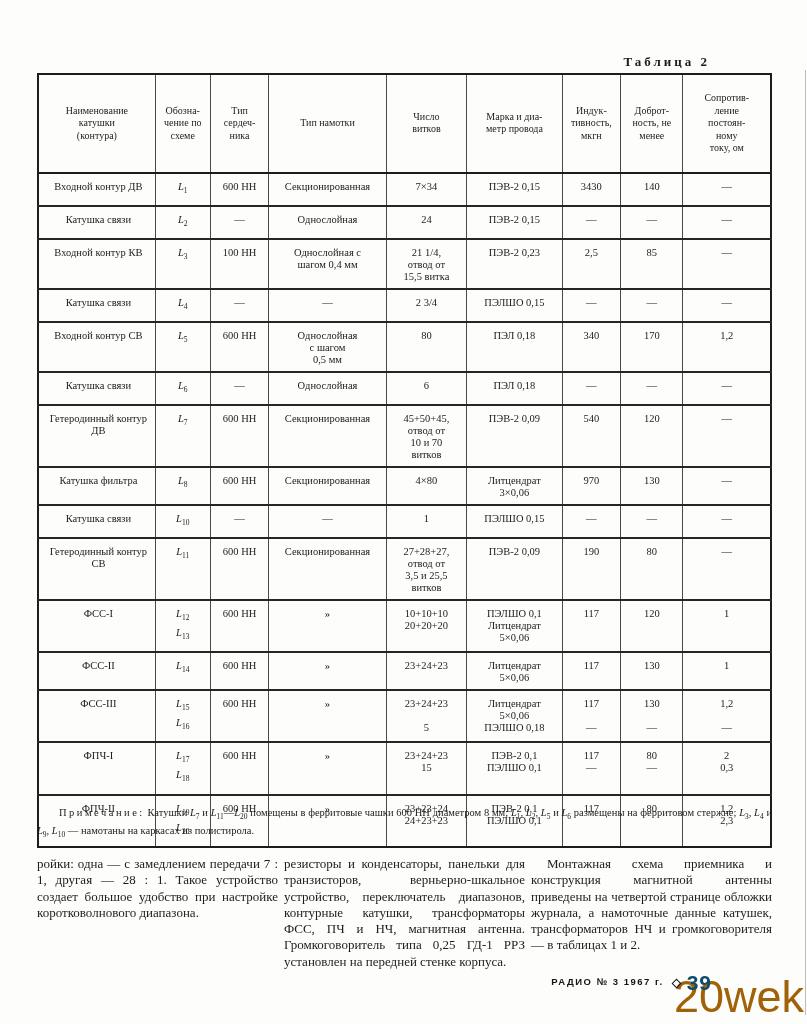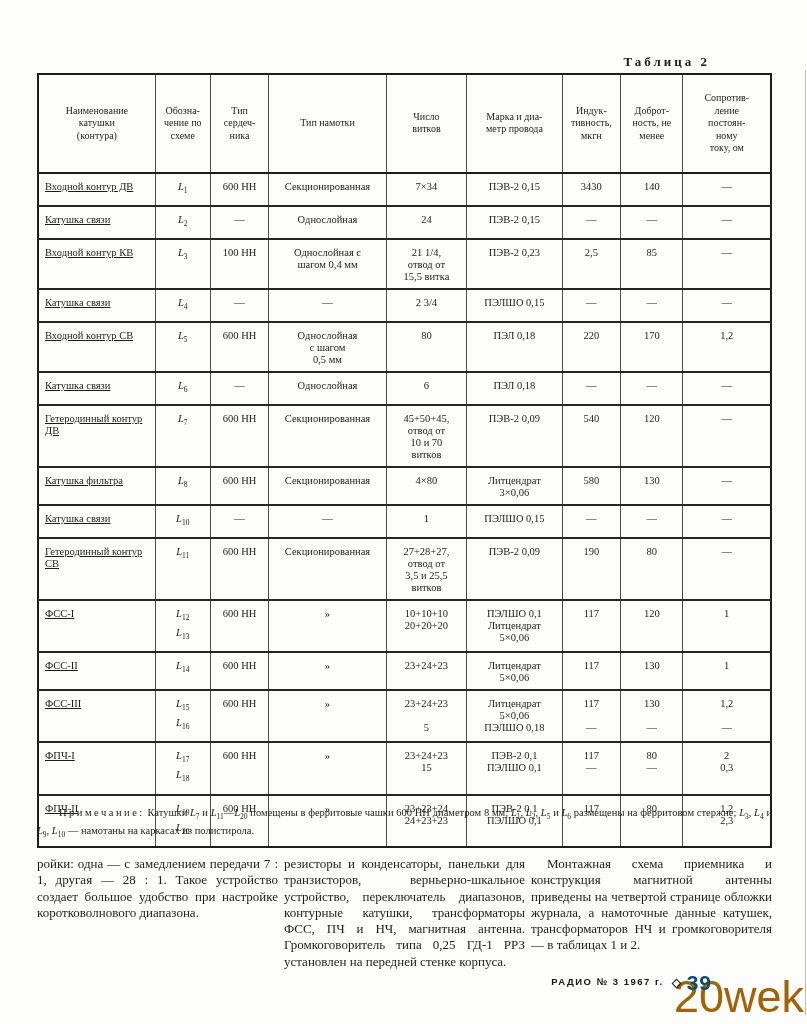--- a/index.html
+++ b/index.html
@@ -40,21 +40,21 @@
   table.coil-table th {
     height: 92px; vertical-align: middle;
     font-weight: normal; font-size: 10px; line-height: 12.5px;
     padding: 17px 2px;
   }
   table.coil-table td {
     vertical-align: top;
     font-size: 10.5px; line-height: 12px;
     padding: 7px 3px 5px;
   }
-  table.coil-table td.cell-left { text-align: left; padding-left: 6px; text-decoration: underline; }
+  table.coil-table td.cell-left { text-align: center; padding-left: 6px; }
   .desig { line-height: 12px; margin-bottom: 3px; font-size: 10.5px; }
   .desig i { font-family: "Liberation Serif", serif; }
   .desig sub, .note sub { font-size: 7.5px; }
   .note {
     position: absolute; left: 37px; top: 806px; width: 735px;
     font-size: 10.5px; line-height: 13.5px;
     text-align: justify; text-indent: 22px;
   }
   .note-label { letter-spacing: 2.5px; margin-top: 12px; }
   .body-text {
@@ -191,21 +191,21 @@
         </tr>
         <tr>
           <td class="cell-left">Входной контур СВ</td>
           <td><div class="desig"><i>L</i><sub>5</sub></div></td>
           <td>600 НН</td>
           <td>Однослойная
 с шагом
 0,5 мм</td>
           <td>80</td>
           <td>ПЭЛ 0,18</td>
-          <td>220</td>
+          <td>340</td>
           <td>170</td>
           <td>1,2</td>
         </tr>
         <tr>
           <td class="cell-left">Катушка связи</td>
           <td><div class="desig"><i>L</i><sub>6</sub></div></td>
           <td>—</td>
           <td>Однослойная</td>
           <td>6</td>
           <td>ПЭЛ 0,18</td>
@@ -228,21 +228,21 @@
           <td>—</td>
         </tr>
         <tr>
           <td class="cell-left">Катушка фильтра</td>
           <td><div class="desig"><i>L</i><sub>8</sub></div></td>
           <td>600 НН</td>
           <td>Секционированная</td>
           <td>4×80</td>
           <td>Литцендрат
 3×0,06</td>
-          <td>580</td>
+          <td>970</td>
           <td>130</td>
           <td>—</td>
         </tr>
         <tr>
           <td class="cell-left">Катушка связи</td>
           <td><div class="desig"><i>L</i><sub>10</sub></div></td>
           <td>—</td>
           <td>—</td>
           <td>1</td>
           <td>ПЭЛШО 0,15</td>

